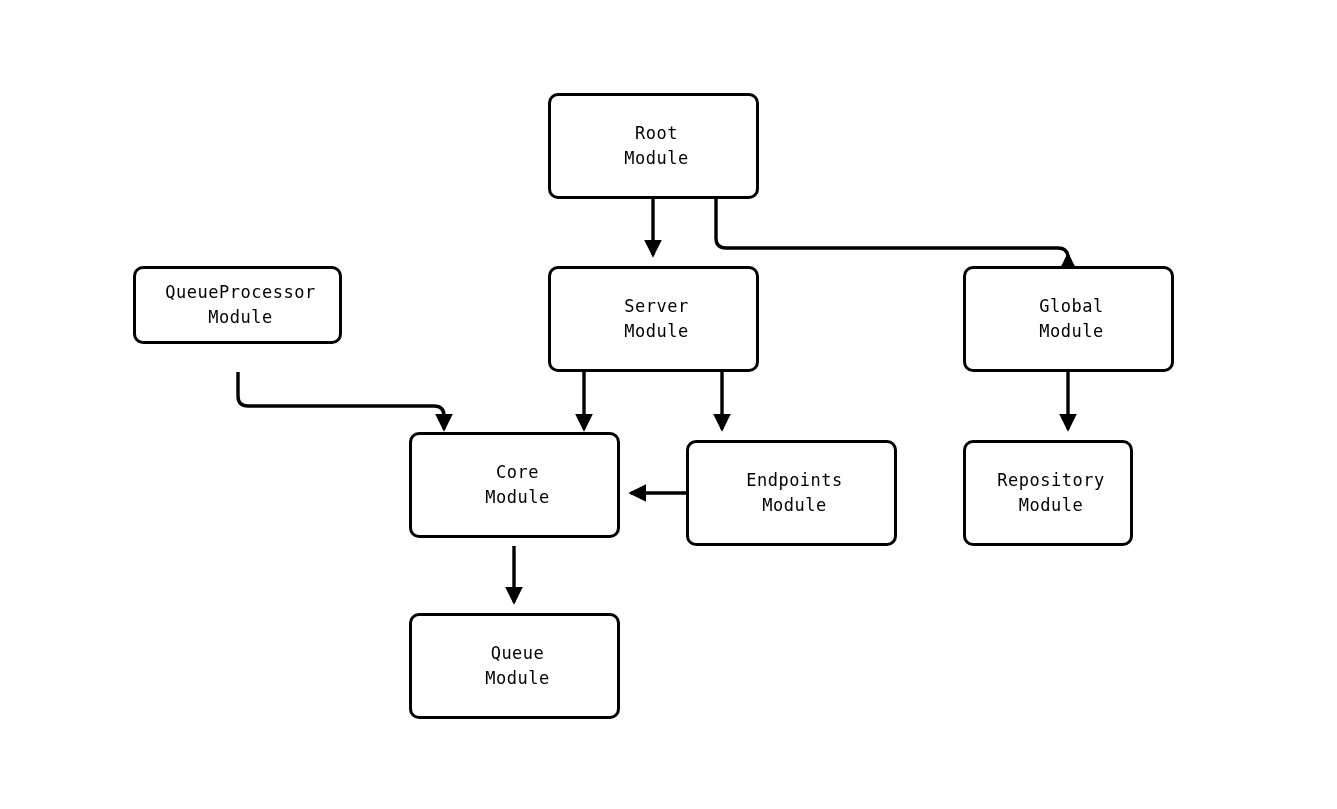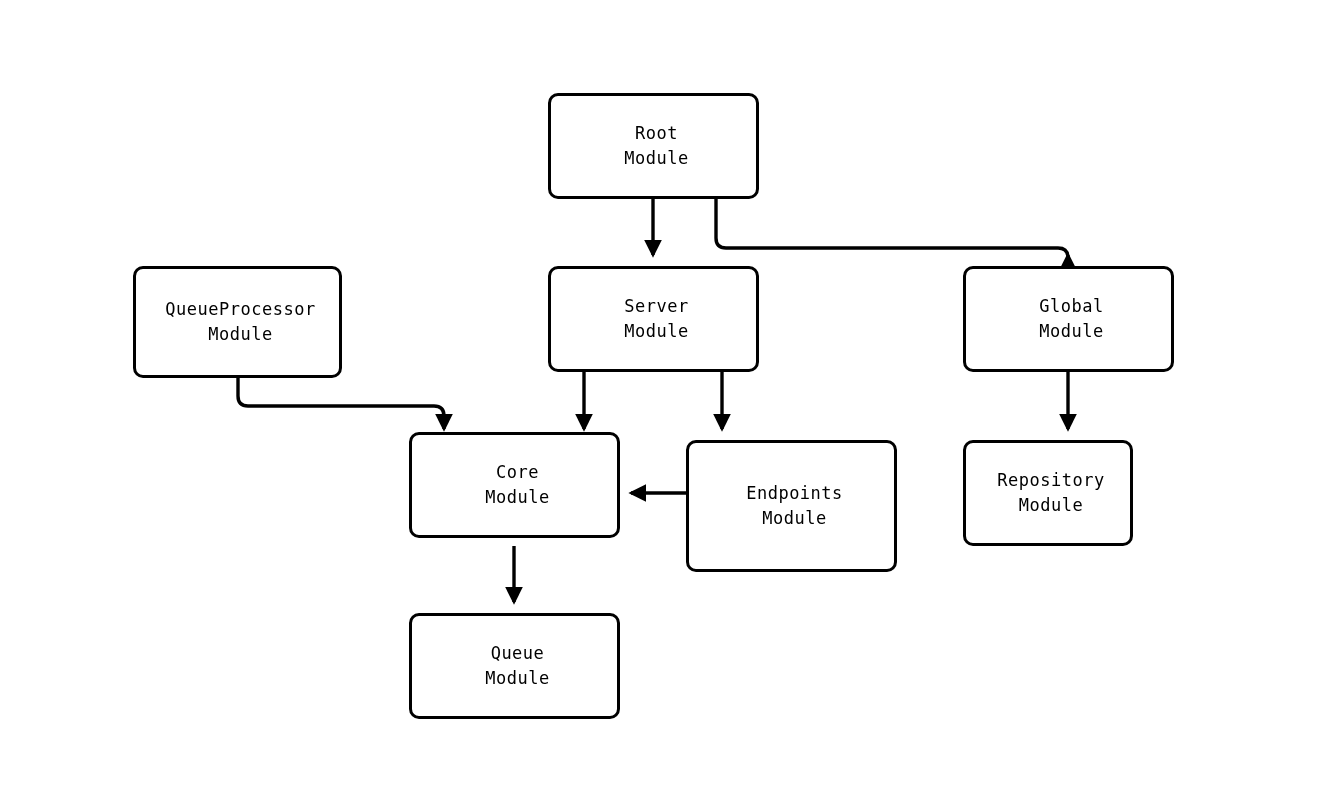--- a/index.html
+++ b/index.html
@@ -60,28 +60,28 @@
         <path d="M 584 372 L 584 429" marker-end="url(#arrow)"></path>
         <path d="M 722 372 L 722 429" marker-end="url(#arrow)"></path>
         <path d="M 1068 372 L 1068 429" marker-end="url(#arrow)"></path>
         <path d="M 686 493 L 631 493" marker-end="url(#arrow)"></path>
         <path d="M 514 546 L 514 602" marker-end="url(#arrow)"></path>
       </g>
   </svg>
 
   <div class="node" style="left: 548px; top: 93px; width: 211px; height: 106px;">Root
 Module</div>
-  <div class="node" style="left: 133px; top: 266px; width: 209px; height: 112px;">QueueProcessor
+  <div class="node" style="left: 133px; top: 266px; width: 209px; height: 78px;">QueueProcessor
 Module</div>
   <div class="node" style="left: 548px; top: 266px; width: 211px; height: 106px;">Server
 Module</div>
   <div class="node" style="left: 963px; top: 266px; width: 211px; height: 106px;">Global
 Module</div>
   <div class="node" style="left: 409px; top: 432px; width: 211px; height: 106px;">Core
 Module</div>
-  <div class="node" style="left: 686px; top: 440px; width: 211px; height: 132px;">Endpoints
+  <div class="node" style="left: 686px; top: 440px; width: 211px; height: 106px;">Endpoints
 Module</div>
   <div class="node" style="left: 963px; top: 440px; width: 170px; height: 106px;">Repository
 Module</div>
   <div class="node" style="left: 409px; top: 613px; width: 211px; height: 106px; text-align: center;">Queue
 Module</div>
 
 </div>
 
 </body></html>

